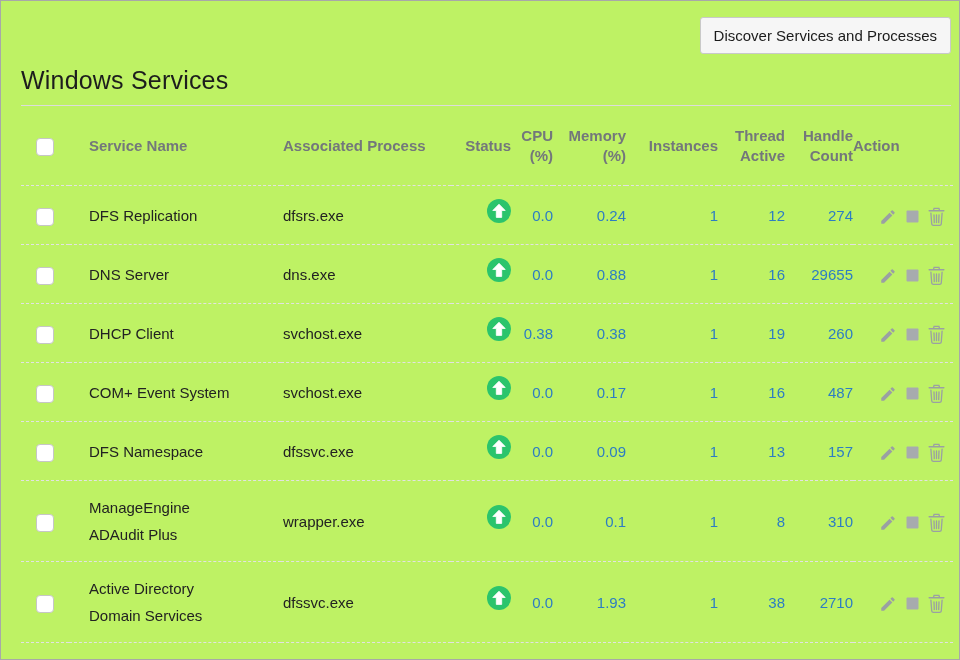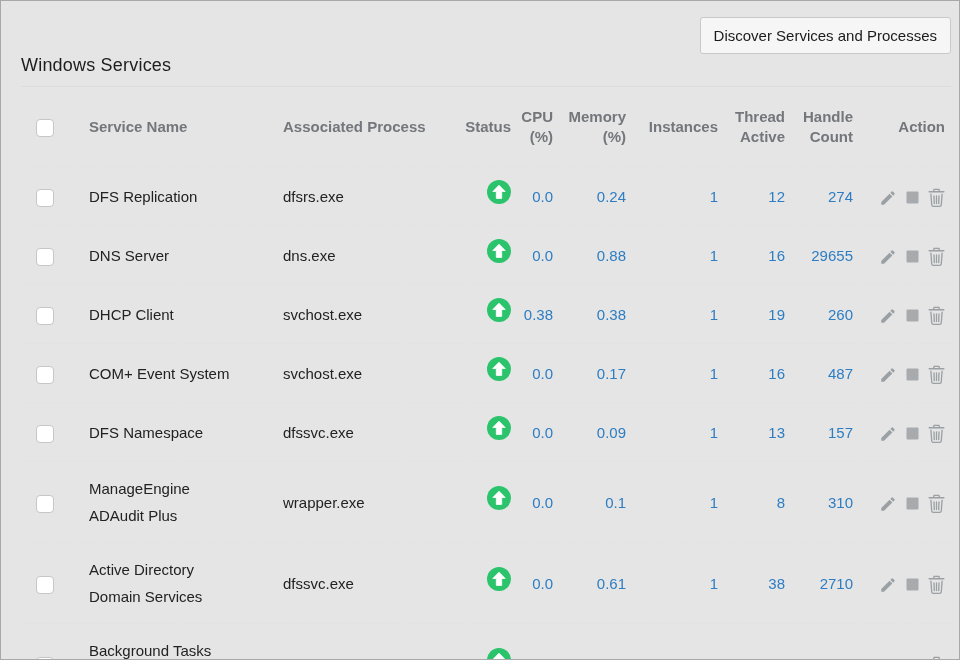--- a/index.html
+++ b/index.html
@@ -1,27 +1,27 @@
 <!DOCTYPE html>
 <html><head>
 <meta charset="utf-8">
 <style>
   html,body { margin:0; padding:0; background:#fff; }
   .page {
     position:relative; width:960px; height:660px; box-sizing:border-box;
-    border:1px solid #a8a8a8; background:#e5e5e5; overflow:hidden;
+    border:1px solid #a8a8a8; background:#bef264; overflow:hidden;
     padding:0 8px 0 20px; font-family:"Liberation Sans",sans-serif; color:#222;
   }
   .topbar { display:flex; justify-content:flex-end; padding-top:16px; height:37px; box-sizing:content-box; }
   .discover-btn {
     font-family:inherit; font-size:15px; color:#1b1b1b; background:#f6f6f6;
     border:1px solid #c9c9c9; border-radius:3px; padding:8px 13px; cursor:pointer; line-height:19px;
   }
-  .page-title { margin-top:1px; padding-bottom:10px; border-bottom:1px solid #dcdcdc;
-    font-size:18px; font-weight:400; color:#1d1d1d; letter-spacing:.2px; }
+  .page-title { margin-top:12px; padding-bottom:10px; border-bottom:1px solid #dcdcdc;
+    font-size:25px; font-weight:400; color:#1d1d1d; letter-spacing:.2px; }
 
   table.services { width:932px; border-collapse:collapse; table-layout:fixed; }
   col.c-cb{width:48px} col.c-name{width:212px} col.c-proc{width:170px} col.c-status{width:60px}
   col.c-cpu{width:42px} col.c-mem{width:73px} col.c-inst{width:92px} col.c-thr{width:67px}
   col.c-hnd{width:68px} col.c-act{width:100px}
 
   th {
     font-size:15px; font-weight:700; color:#73777b; line-height:20px;
     height:79px; vertical-align:middle; padding:0; text-align:left;
     border-bottom:1px dashed #e2e2e2;
@@ -36,21 +36,21 @@
   .cb {
     display:inline-block; width:18px; height:18px; box-sizing:border-box;
     border:1px solid #c6c6c6; border-radius:4px; background:#fff; vertical-align:middle; cursor:pointer;
   }
   .cell-name { padding-left:20px; }
   .name-text { display:inline-block; max-width:158px; }
   .cell-proc { padding-left:2px; }
   th.h-num, td.cell-num { text-align:right; }
   td.cell-num { color:#2d7dc3; cursor:pointer; }
   th.h-status, td.cell-status { text-align:right; }
-  th.h-action { text-align:right; padding-right:8px; }
+  th.h-action { text-align:left; padding-right:8px; }
   td.cell-action { text-align:right; padding-right:8px; }
   .action-icons { display:inline-flex; gap:9px; align-items:center; vertical-align:middle; }
   .action-icons svg { display:block; cursor:pointer; }
   .status-ic { display:inline-block; vertical-align:middle; }
 </style>
 </head>
 <body>
 
 <div class="page">
 
@@ -316,21 +316,21 @@
     <td class="cell-proc">dfssvc.exe</td>
     <td class="cell-status">
       <span class="status-ic">
         <svg width="24" height="24" viewBox="0 0 24 24">
           <circle cx="12" cy="12" r="12" fill="#2bc46c"></circle>
           <path d="M12 5.2 L18.2 11.5 H14.7 V18.4 H9.3 V11.5 H5.8 Z" fill="#ffffff" stroke="#ffffff" stroke-width="0.8" stroke-linejoin="round"></path>
         </svg>
       </span>
     </td>
     <td class="cell-num">0.0</td>
-    <td class="cell-num">0.61</td>
+    <td class="cell-num">1.93</td>
     <td class="cell-num">1</td>
     <td class="cell-num">38</td>
     <td class="cell-num">2710</td>
     <td class="cell-action">
       <span class="action-icons">
         <svg width="18" height="18" viewBox="0 0 24 24" fill="#9aa0a3">
           <path d="M3 17.25V21h3.75L17.81 9.94l-3.75-3.75L3 17.25zM20.71 7.04c.39-.39.39-1.02 0-1.41l-2.34-2.34a.996.996 0 0 0-1.41 0l-1.83 1.83 3.75 3.75 1.83-1.83z"></path>
         </svg>
         <svg width="13" height="13" viewBox="0 0 13 13">
           <rect x="0.5" y="0.5" width="12" height="12" rx="1" fill="#a7abae"></rect>

